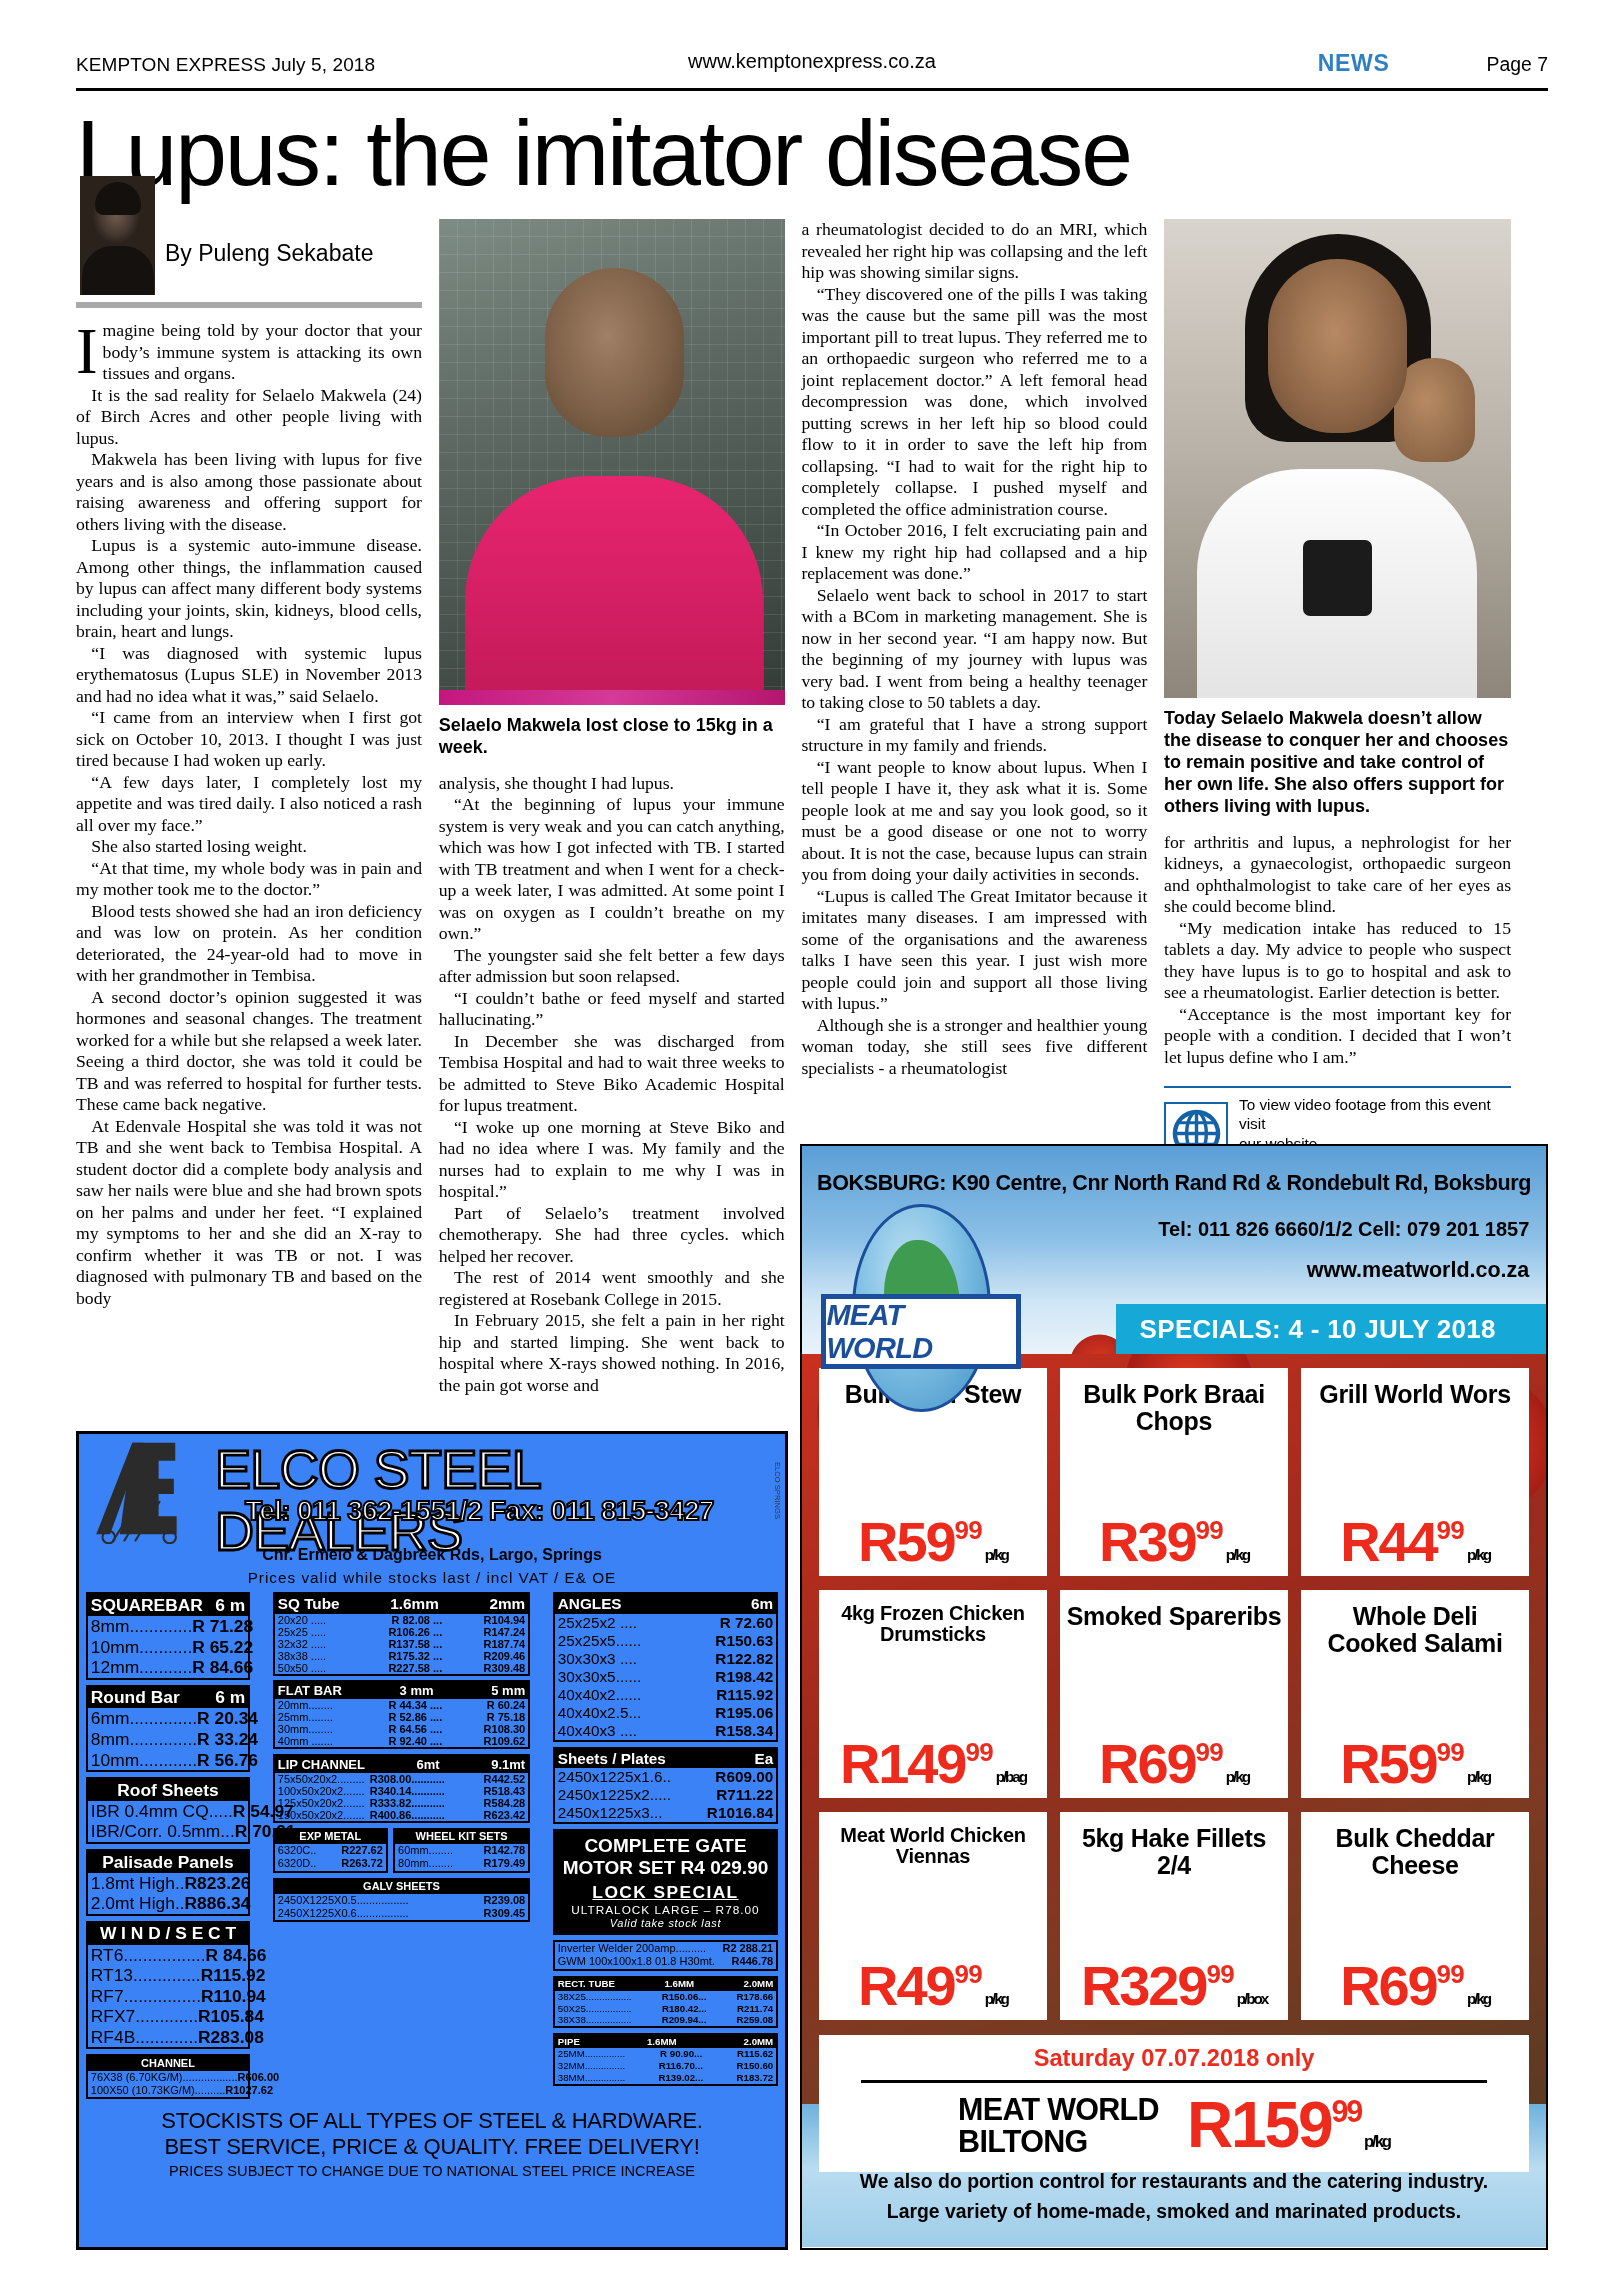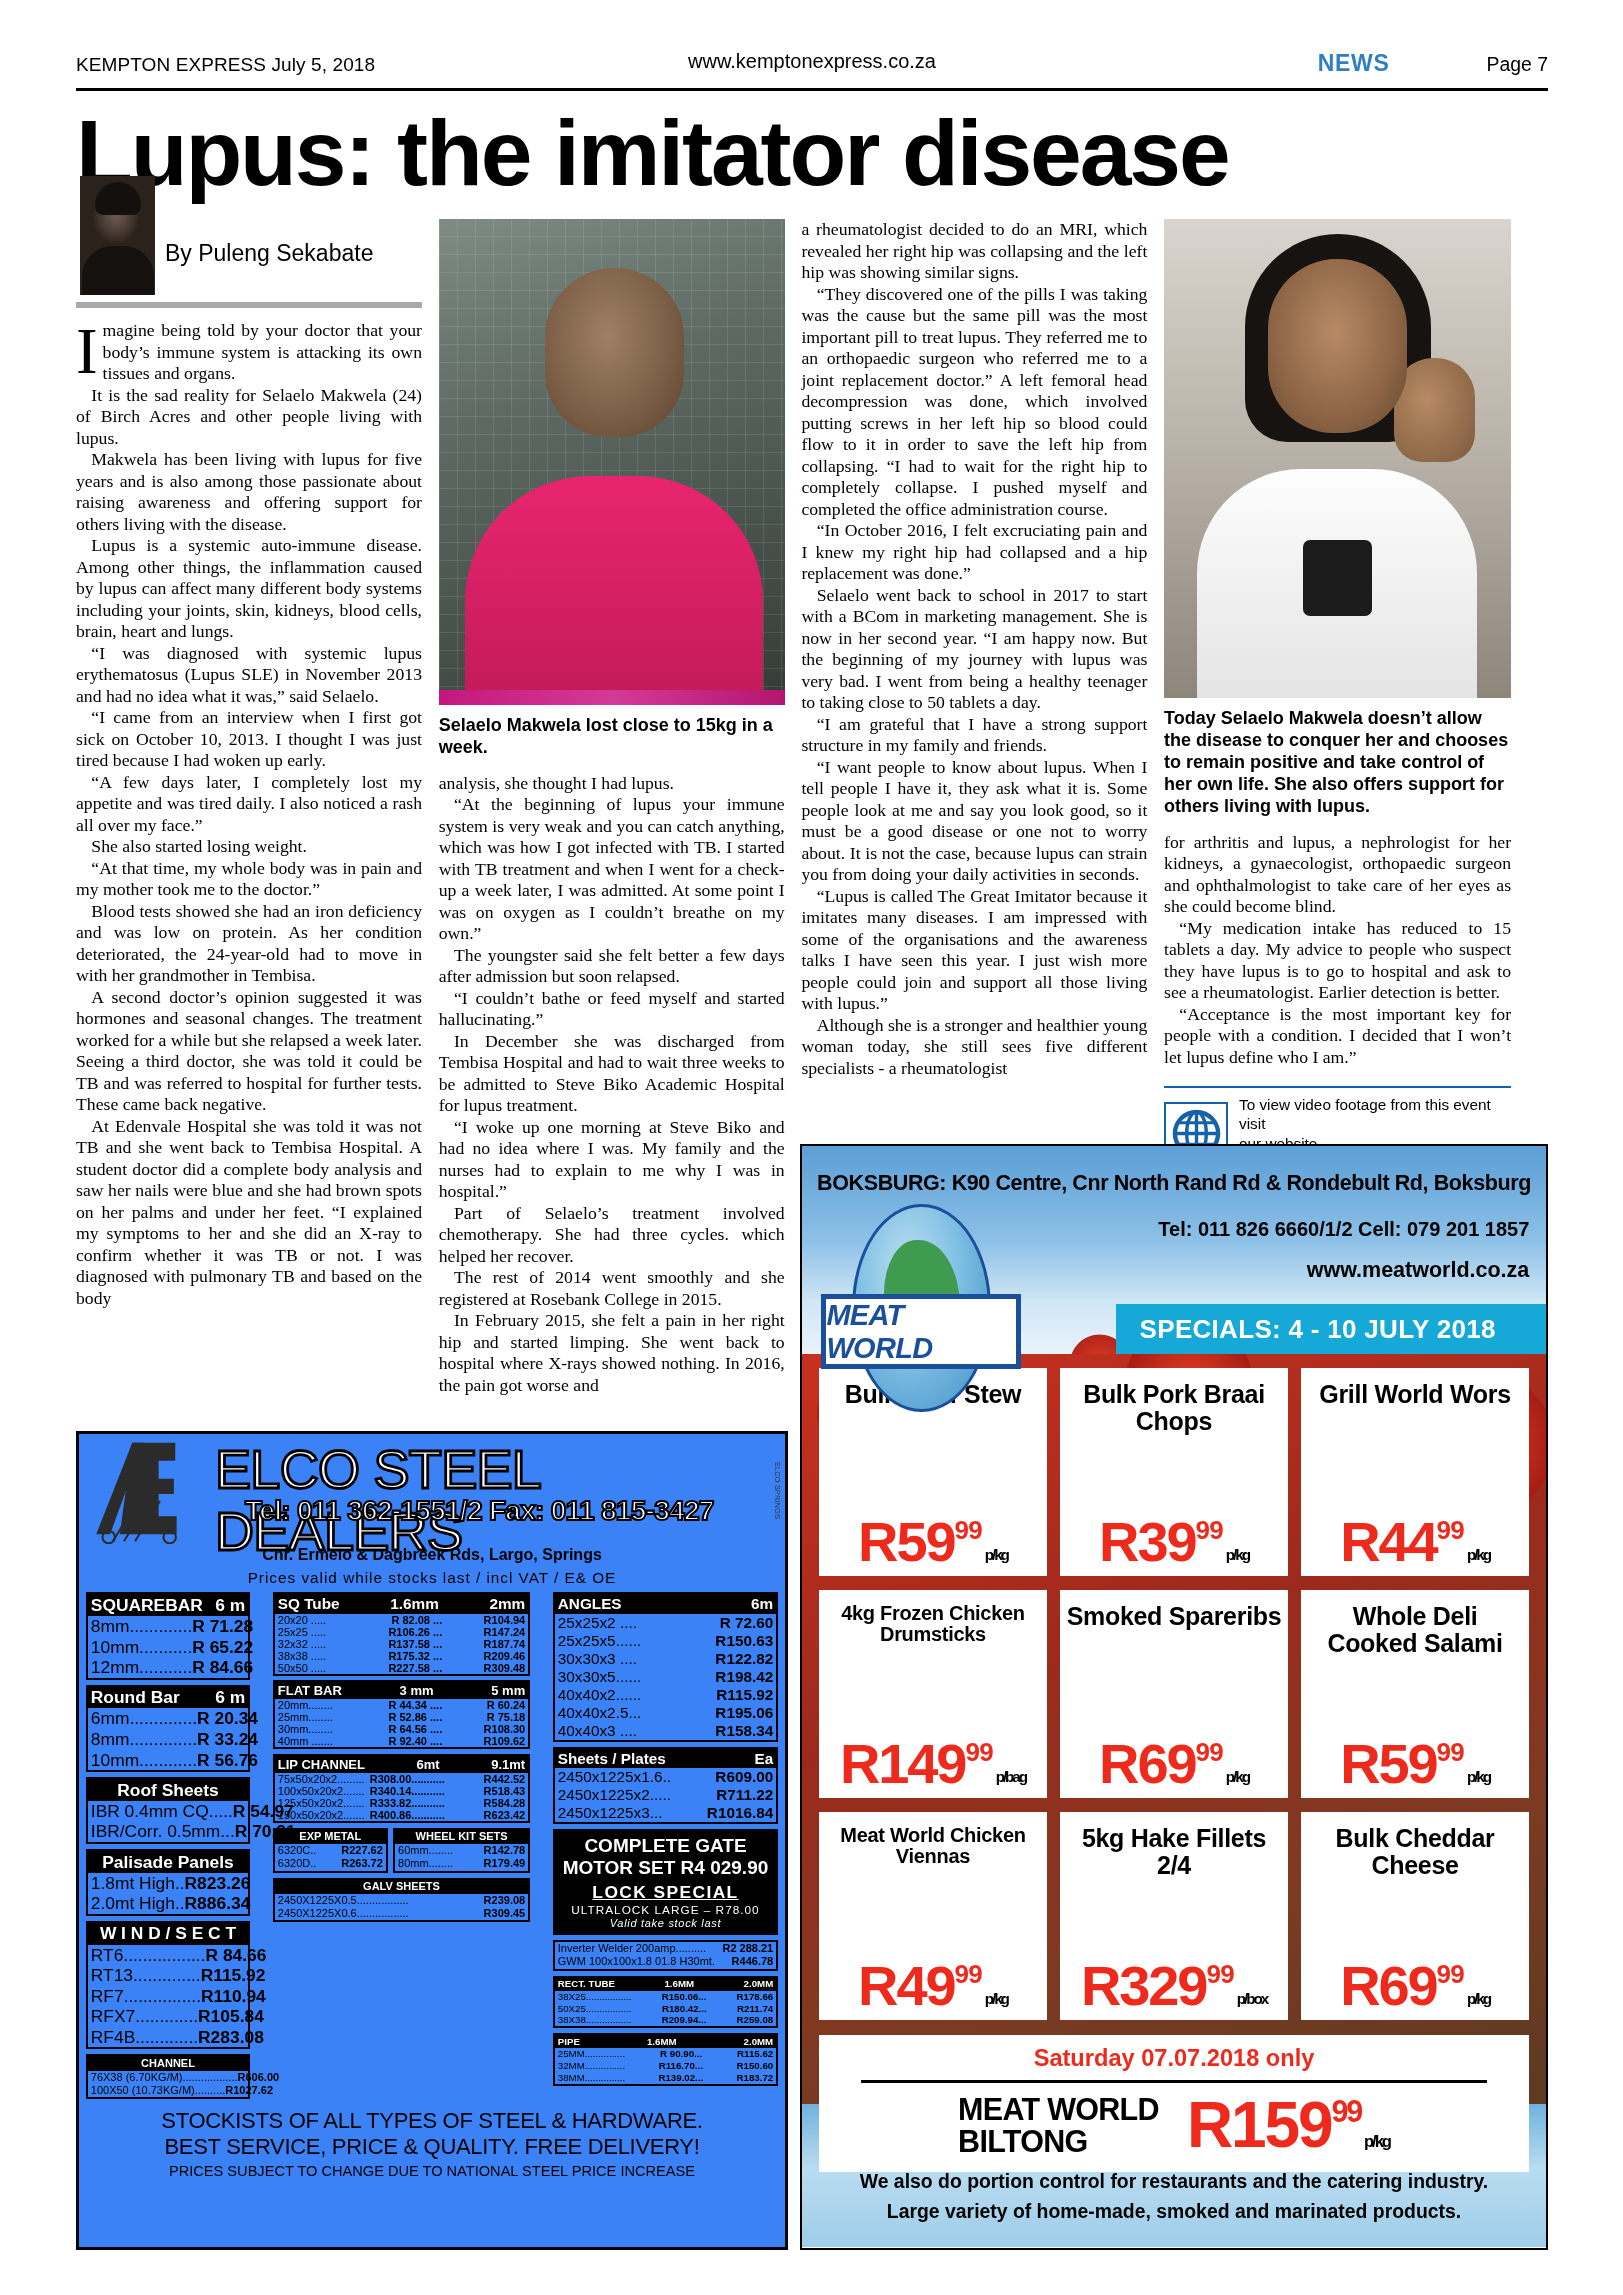--- a/index.html
+++ b/index.html
@@ -22,21 +22,21 @@
   .mh-left   { font-size:19px; letter-spacing:0.1px; }
   .mh-center { font-size:20px; position:absolute; left:50%; transform:translateX(-50%); }
   .mh-right  { display:flex; gap:97px; align-items:baseline; }
   .mh-news   { font-size:23px; font-weight:bold; color:#2f7fc4; letter-spacing:0.7px;}
   .mh-page   { font-size:19.4px; }
   .mh-rule   { border-top:3.5px solid #000; margin-top:11px; }
 
   
   .headline {
     font-family:"Liberation Sans", sans-serif;
-    font-weight:bold; font-size:93px; line-height:1.02;
+    font-weight:normal; font-size:93px; line-height:1.02;
     letter-spacing:-2.1px; margin:15.3px 0 18px 0;
   }
 
   
   .cols { display:flex; gap:16.7px; }
   .col  { width:346px; }
   .col.c4 { width:347px; }
 
   .body-text {
     font-family:"Liberation Serif", serif;

